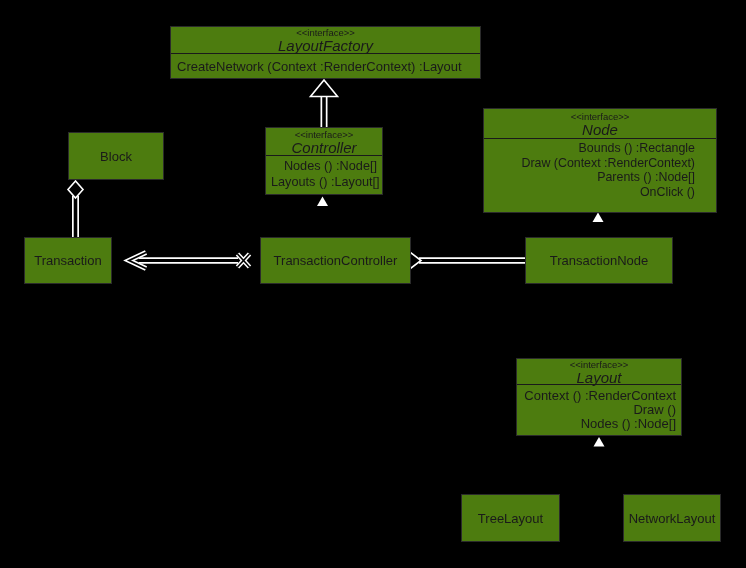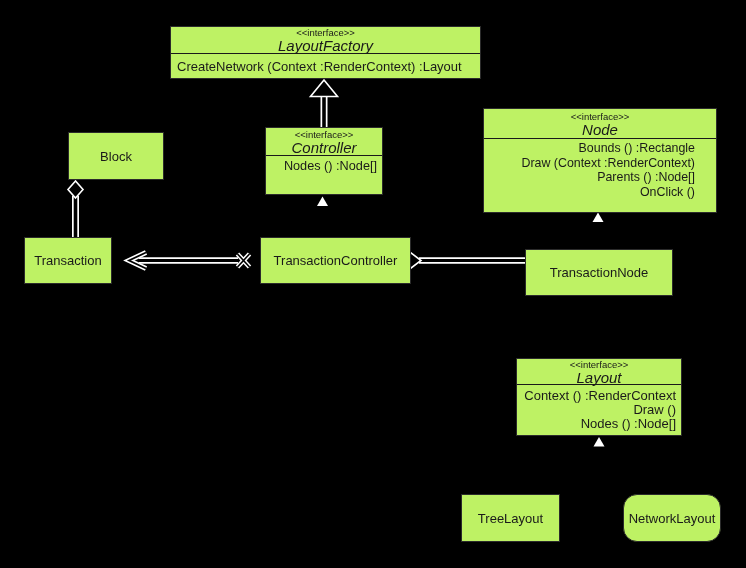--- a/index.html
+++ b/index.html
@@ -7,21 +7,21 @@
     width:746px;height:568px;
     background:#000000;
     position:relative;
     overflow:hidden;
     font-family:"Liberation Sans","DejaVu Sans",sans-serif;
     color:#1a1a1a;
   }
   #edges{position:absolute;left:0;top:0;width:746px;height:568px;pointer-events:none;}
   .box{
     position:absolute;
-    background:#bef264;
+    background:#4d7c0f;
     border:1px solid #2b2b2b;
     box-sizing:border-box;
   }
   .iface .hdr{
     display:flex;flex-direction:column;align-items:center;justify-content:center;
     border-bottom:1px solid #1a1a1a;
     box-sizing:border-box;
   }
   .stereo{font-size:9.5px;line-height:11px;white-space:nowrap;}
   .iname{font-size:15px;line-height:15px;white-space:nowrap;font-style:italic;}
@@ -45,23 +45,23 @@
   #box-node .member{line-height:14.6px;}
 
   #box-layout{left:516px;top:358px;width:166px;height:78px;}
   #box-layout .hdr{height:26px;}
   #box-layout .members{padding:4px 5px;font-size:13px;}
   #box-layout .member{line-height:13.9px;}
 
   #box-block{left:27px;top:132px;width:96px;height:48px;margin-left:41px;}
   #box-transaction{left:24px;top:237px;width:88px;height:47px;}
   #box-transactioncontroller{left:260px;top:237px;width:151px;height:47px;}
-  #box-transactionnode{left:525px;top:249px;width:148px;height:47px;}
+  #box-transactionnode{left:525px;top:237px;width:148px;height:47px;}
   #box-treelayout{left:461px;top:494px;width:99px;height:48px;}
-  #box-networklayout{left:623px;top:494px;width:98px;height:48px;border-radius:14px;}
+  #box-networklayout{left:623px;top:494px;width:98px;height:48px;}
 </style>
 </head>
 <body>
 
 <svg id="edges" viewBox="0 0 746 568" xmlns="http://www.w3.org/2000/svg">
   
   <g>
     <line x1="324" y1="96" x2="324" y2="127" stroke="#ffffff" stroke-width="7"></line>
     <line x1="324" y1="96" x2="324" y2="127" stroke="#000000" stroke-width="3.6"></line>
     <polygon points="324,80 310.5,96.5 337.5,96.5" fill="#000000" stroke="#ffffff" stroke-width="1.6"></polygon>
@@ -119,20 +119,21 @@
   </div>
 </div>
 
 <div class="box iface" id="box-controller">
   <div class="hdr">
     <span class="stereo">&lt;&lt;interface&gt;&gt;</span>
     <span class="iname">Controller</span>
   </div>
   <div class="members">
     <div class="member">Nodes () :Node[]</div>
+    <div class="member">Layouts () :Layout[]</div>
   </div>
 </div>
 
 <div class="box iface" id="box-node">
   <div class="hdr">
     <span class="stereo">&lt;&lt;interface&gt;&gt;</span>
     <span class="iname">Node</span>
   </div>
   <div class="members">
     <div class="member">Bounds () :Rectangle</div>

